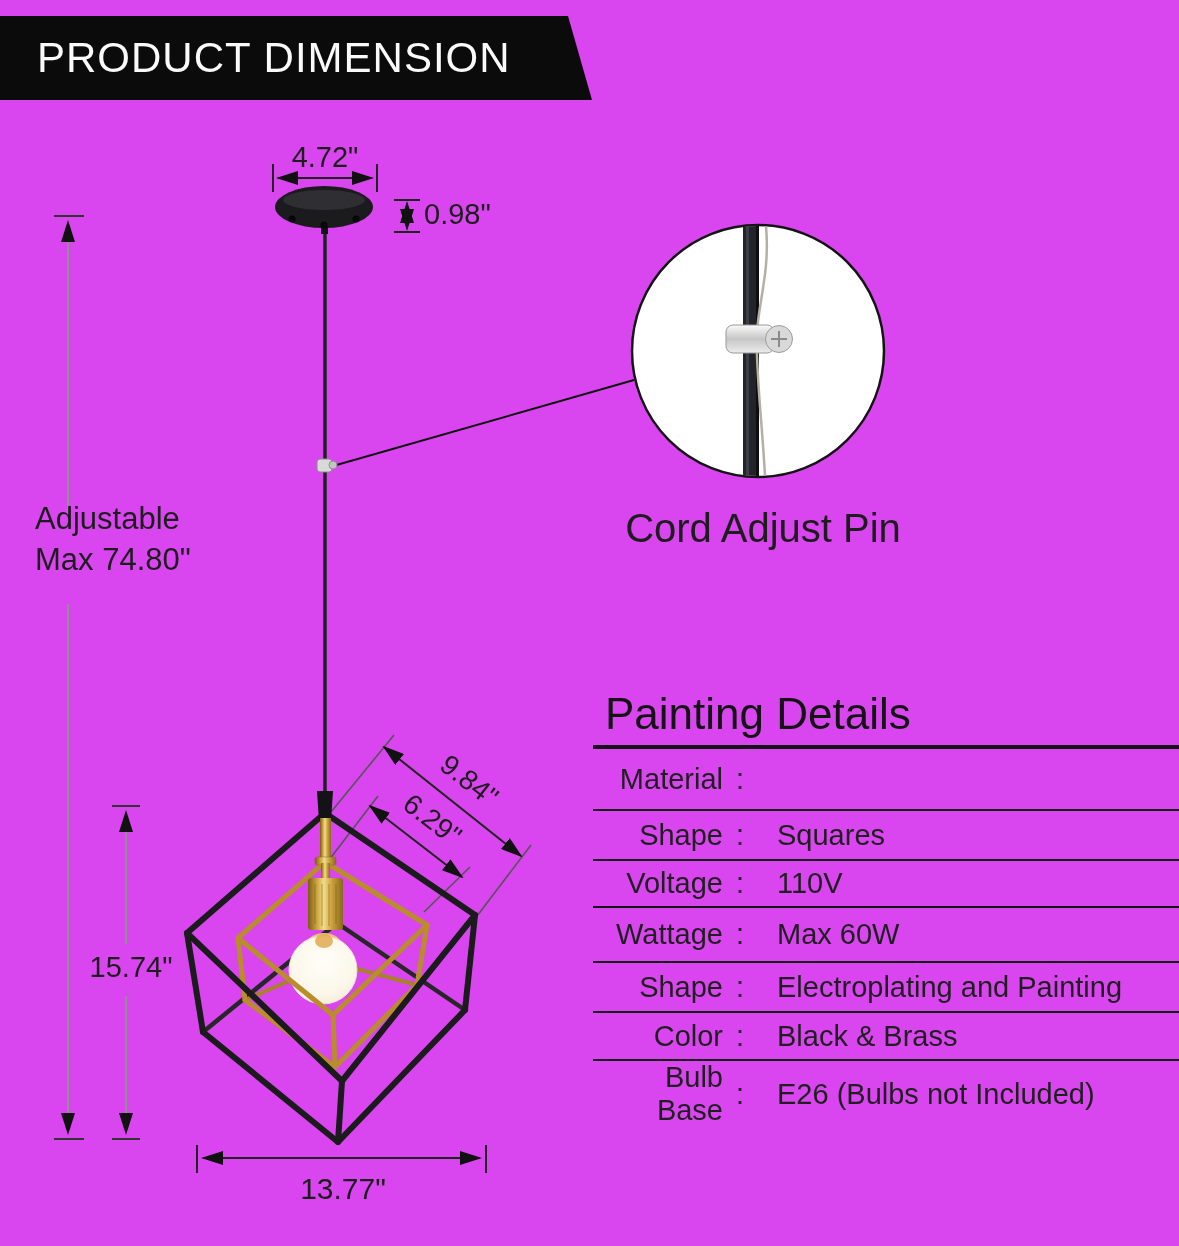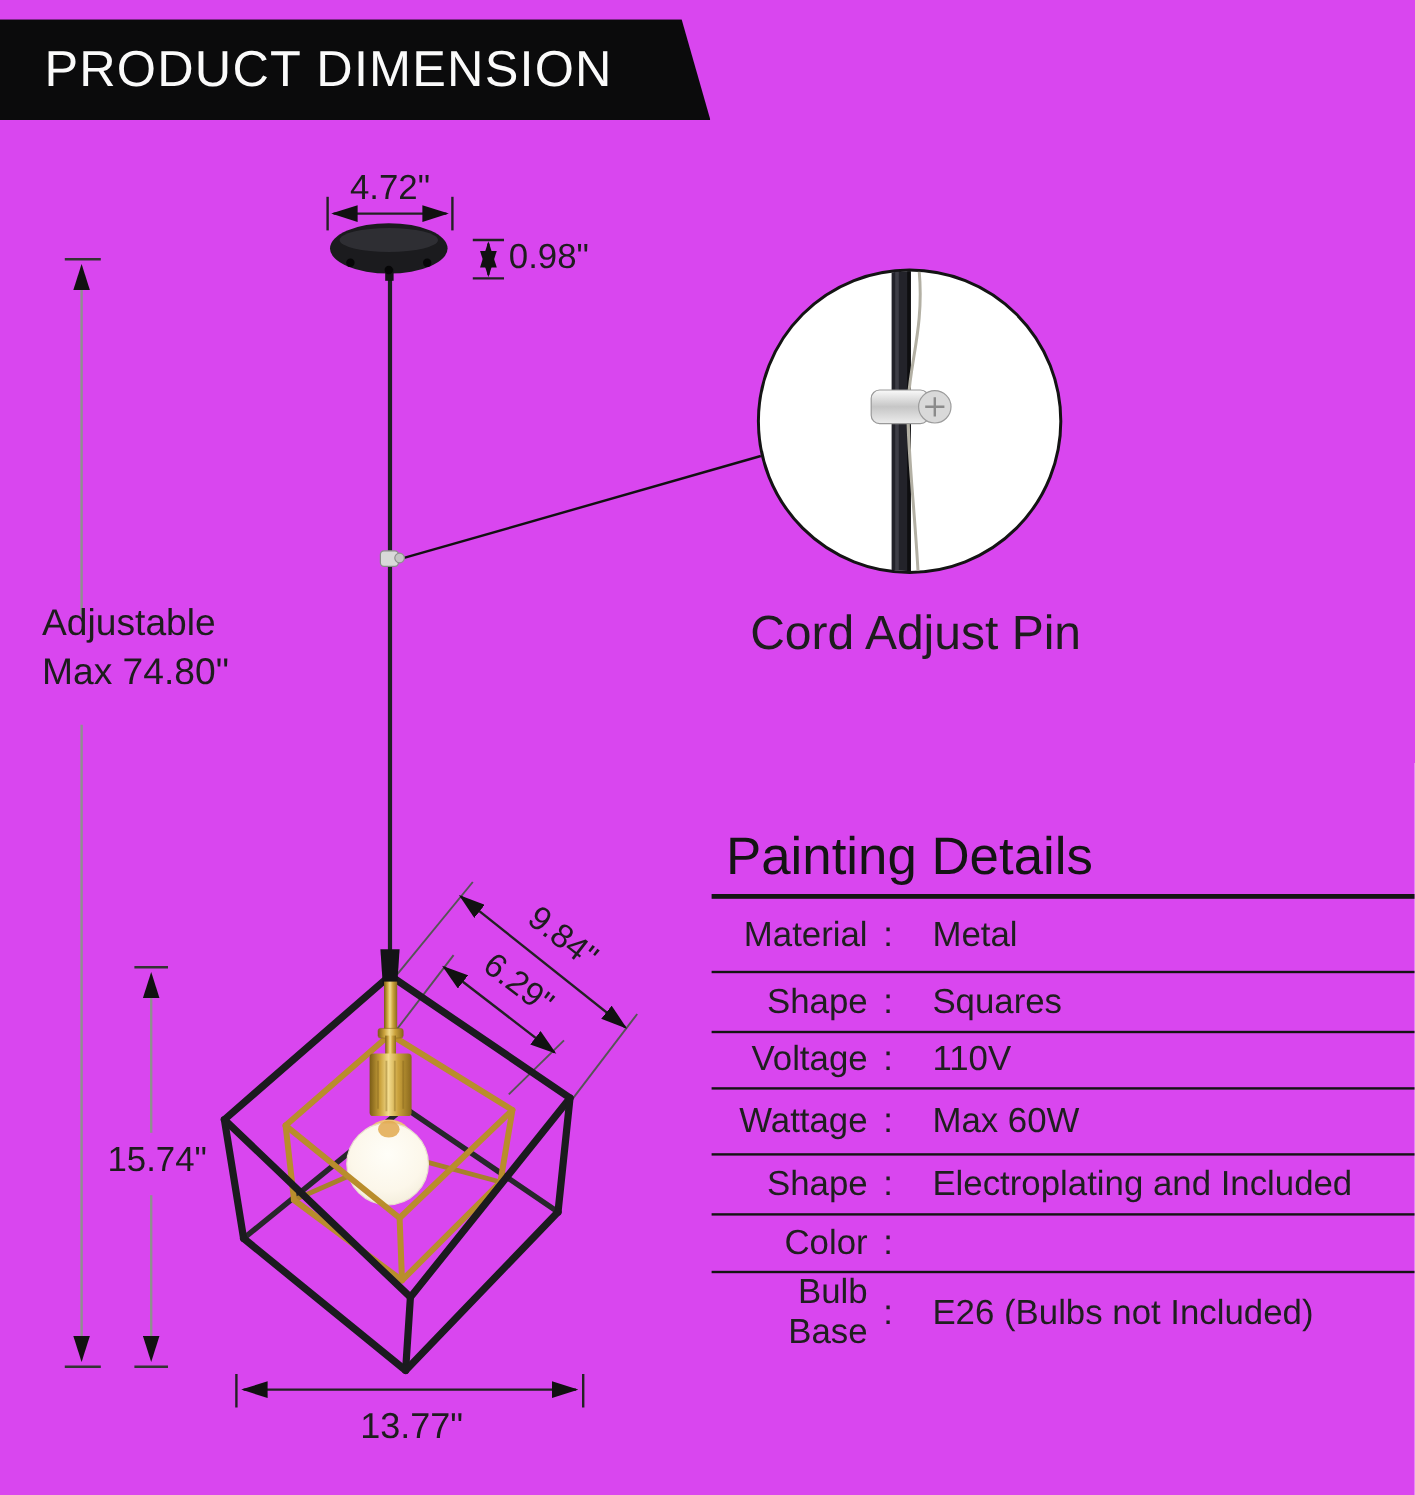--- a/index.html
+++ b/index.html
@@ -200,45 +200,45 @@
   <div class="lbl c" id="lbl-outer">9.84"</div>
   <div class="lbl c" id="lbl-inner">6.29"</div>
   <div class="lbl c" id="lbl-pin">Cord Adjust Pin</div>
 
   <div class="tech-heading">Painting Details</div>
 
   <div class="tech-table">
     <div class="trow" style="height:62px">
       <span class="tlabel">Material</span>
       <span class="tcolon">:</span>
-      <span class="tvalue">Metal</span>
     </div>
     <div class="trow" style="height:50px">
       <span class="tlabel">Shape</span>
       <span class="tcolon">:</span>
       <span class="tvalue">Squares</span>
     </div>
     <div class="trow" style="height:47px">
       <span class="tlabel">Voltage</span>
       <span class="tcolon">:</span>
       <span class="tvalue">110V</span>
     </div>
     <div class="trow" style="height:55px">
       <span class="tlabel">Wattage</span>
       <span class="tcolon">:</span>
       <span class="tvalue">Max 60W</span>
     </div>
     <div class="trow" style="height:50px">
       <span class="tlabel">Shape</span>
       <span class="tcolon">:</span>
-      <span class="tvalue">Electroplating and Included</span>
+      <span class="tvalue">Electroplating and Painting</span>
     </div>
     <div class="trow" style="height:48px">
       <span class="tlabel">Color</span>
       <span class="tcolon">:</span>
+      <span class="tvalue">Black &amp; Brass</span>
     </div>
     <div class="trow" style="height:54px">
       <span class="tlabel">Bulb Base</span>
       <span class="tcolon">:</span>
       <span class="tvalue">E26 (Bulbs not Included)</span>
     </div>
   </div>
 
 </div>
 

